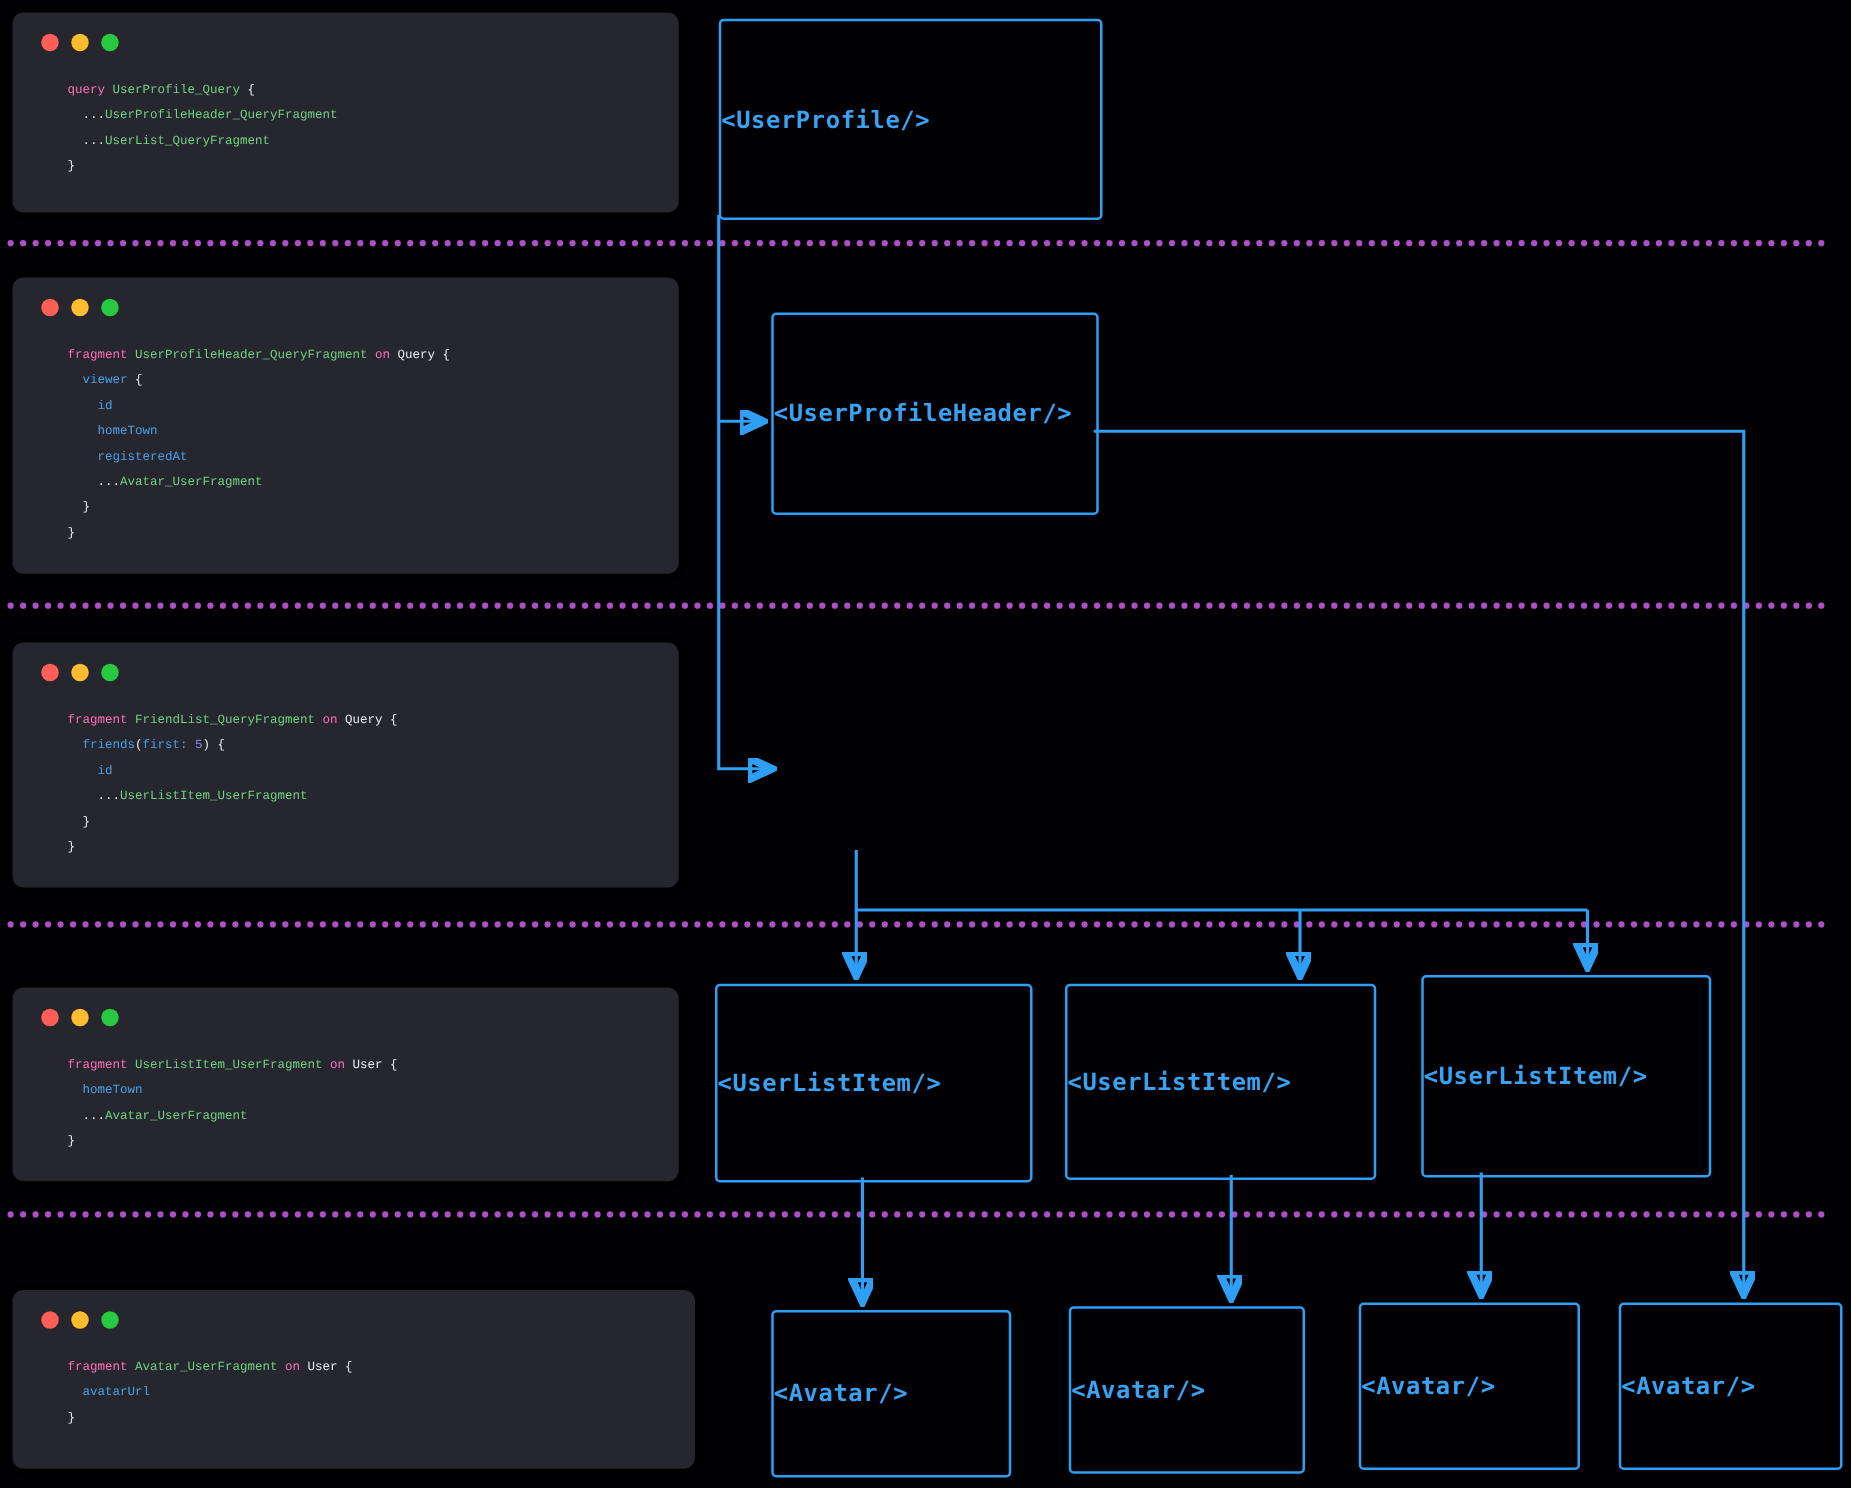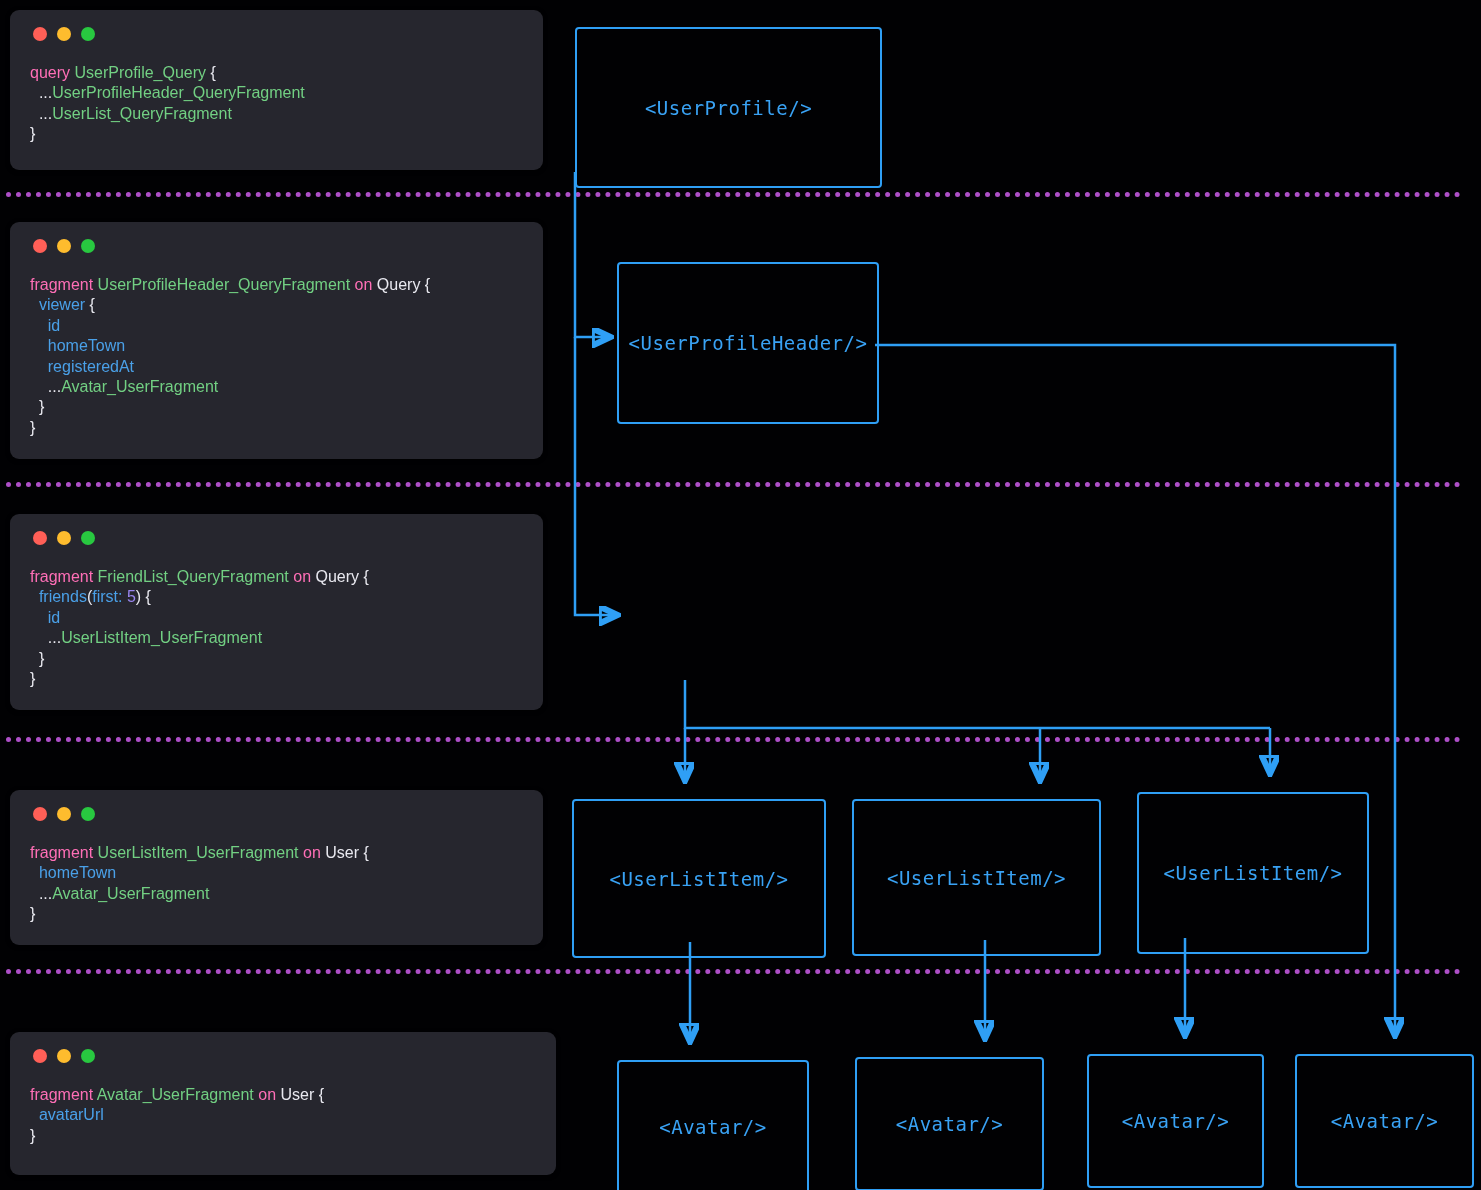--- a/index.html
+++ b/index.html
@@ -11,38 +11,37 @@
   .card{
     position:absolute;background:#26262e;border-radius:9px;
     box-shadow:0 1px 4px rgba(0,0,0,.6);
   }
   .lights{display:flex;gap:10px;padding:17px 0 0 23px;}
   .dot{width:14px;height:14px;border-radius:50%;}
   .dot.red{background:#ff5f57}
   .dot.yellow{background:#febc2e}
   .dot.green{background:#28c840}
   pre.code{
-    margin:22px 0 0 20px;
-    font-family:Liberation Sans, sans-serif;
-    font-size:16px;line-height:20.4px;
+    margin:22px 0 0 44px;
+    font-family:Liberation Mono, monospace;
+    font-size:10px;line-height:20.4px;
     color:#e9e9f0;white-space:pre;
   }
   .tk-kw{color:#ff6fb7}
   .tk-name{color:#72d083}
   .tk-field{color:#4aa0e8}
   .tk-num{color:#9a86f0}
   .tk-plain{color:#e9e9f0}
   
   .node{
     position:absolute;border:2.5px solid #2f9ff5;border-radius:4px;
-    display:flex;align-items:center;justify-content:center;
-    color:#39a2f4;font-weight:normal;font-size:19px;
+    display:flex;align-items:center;
+    color:#39a2f4;font-weight:bold;font-size:19px;
     font-family:"DejaVu Sans Mono",monospace;letter-spacing:.5px;
     background:transparent;
-    margin-top:12px;
   }
   
   .sep{
     position:absolute;left:6px;right:20px;height:0;
     border-top:5px dotted #ae4fc8;
   }
   
   svg.wires{position:absolute;left:0;top:0;pointer-events:none;}
   svg.wires path{stroke:#2f9ff5;stroke-width:2.5;fill:none;}
 </style>

